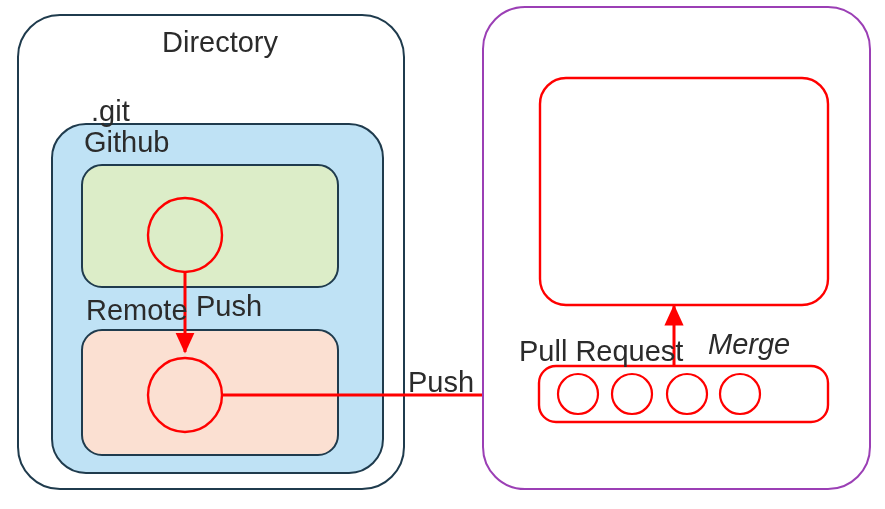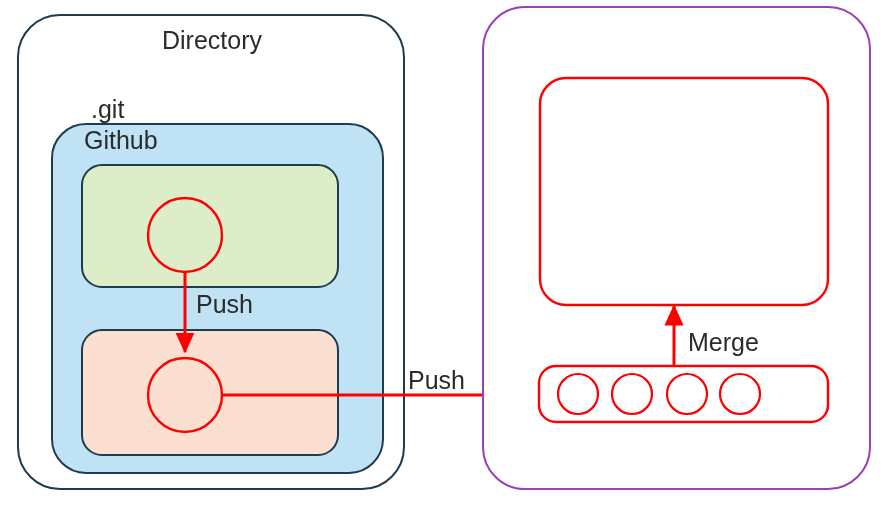--- a/index.html
+++ b/index.html
@@ -20,36 +20,36 @@
   .svg-layer {
     position: absolute;
     left: 0;
     top: 0;
     width: 885px;
     height: 509px;
   }
   .label {
     position: absolute;
     color: #2b2b2b;
-    font-size: 25px;
+    font-size: 29px;
     line-height: 1;
     white-space: nowrap;
     font-family: "Liberation Sans", sans-serif;
     font-weight: 400;
     letter-spacing: 0px;
   }
   .lbl-directory { left: 162px; top: 28px; }
   .lbl-git       { left: 91px;  top: 97px; }
   .lbl-local     { left: 84px;  top: 128px; }
   .lbl-remote    { left: 86px;  top: 296px; }
   .lbl-push-down { left: 196px; top: 292px; }
   .lbl-push-side { left: 408px; top: 368px; }
   .lbl-github    { left: 641px; top: 28px; }
   .lbl-pr        { left: 519px; top: 337px; }
-  .lbl-merge     { left: 688px; top: 330px; }
+  .lbl-merge     { left: 708px; top: 330px; font-style: italic; }
 </style>
 </head>
 <body>
 
 <div id="stage">
 
   <svg class="svg-layer" viewBox="0 0 885 509" xmlns="http://www.w3.org/2000/svg">
     <defs>
       <marker id="arrowRed" markerWidth="9" markerHeight="9" refX="6.5" refY="3.2" orient="auto" markerUnits="strokeWidth">
         <path d="M0,0 L7,3.2 L0,6.4 z" fill="#FF0000"></path>
@@ -82,17 +82,19 @@
     <circle cx="632" cy="394" r="20" fill="none" stroke="#FF0000" stroke-width="2.2"></circle>
     <circle cx="687" cy="394" r="20" fill="none" stroke="#FF0000" stroke-width="2.2"></circle>
     <circle cx="740" cy="394" r="20" fill="none" stroke="#FF0000" stroke-width="2.2"></circle>
 
     <line x1="674" y1="366" x2="674" y2="306" stroke="#FF0000" stroke-width="3" marker-end="url(#arrowRed)"></line>
   </svg>
 
   <div class="label lbl-directory">Directory</div>
   <div class="label lbl-git">.git</div>
   <div class="label lbl-local">Github</div>
+  <div class="label lbl-remote">Remote</div>
   <div class="label lbl-push-down">Push</div>
   <div class="label lbl-push-side">Push</div>
+  <div class="label lbl-pr">Pull Request</div>
   <div class="label lbl-merge">Merge</div>
 
 </div>
 
 </body></html>

